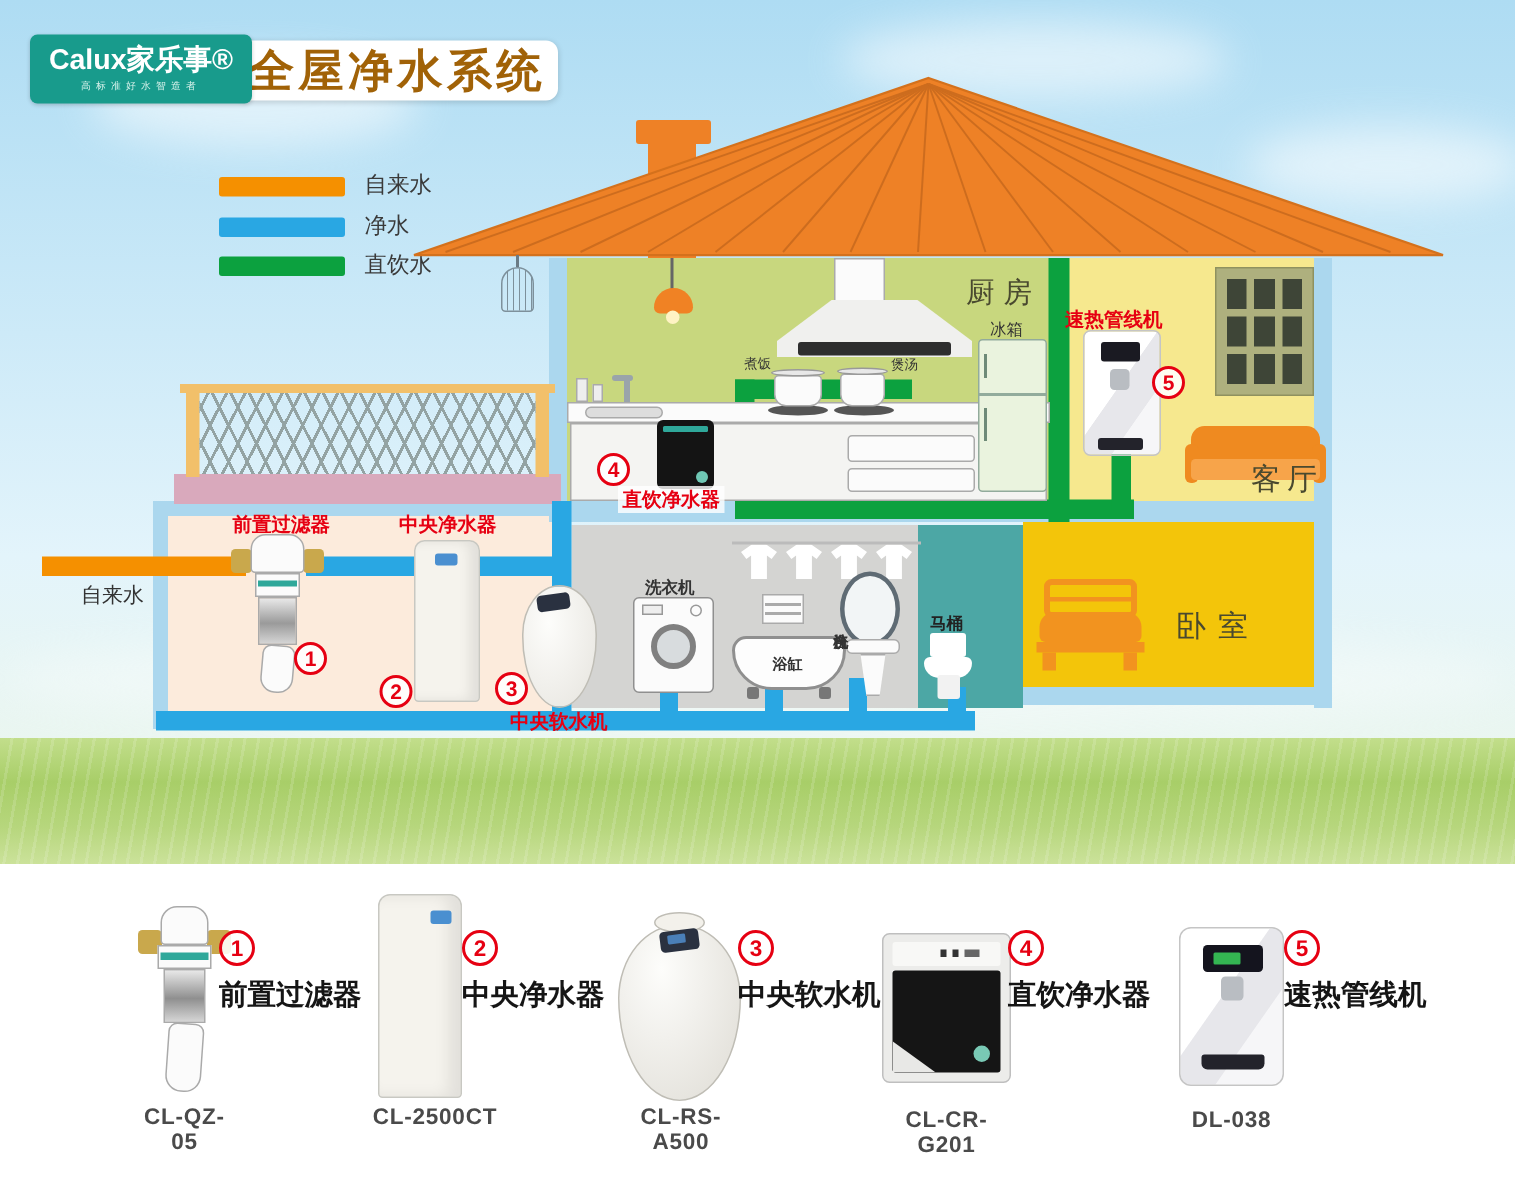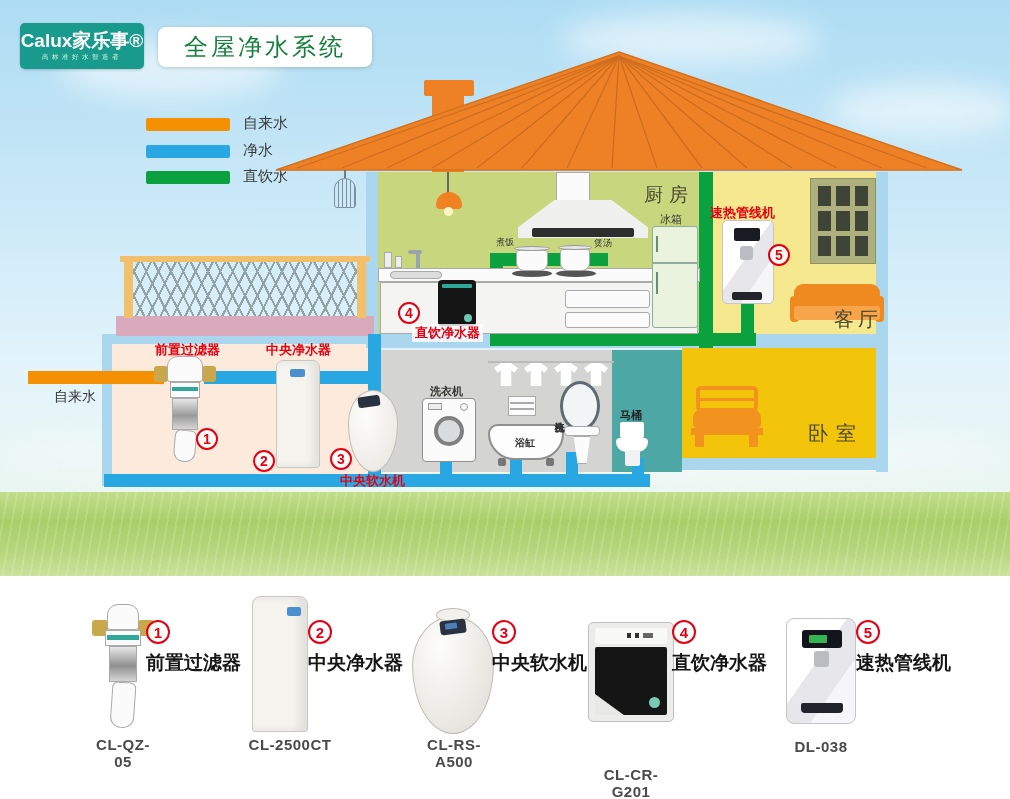--- a/index.html
+++ b/index.html
@@ -13,22 +13,22 @@
   .cloud{background:#fff;border-radius:50%;filter:blur(14px);opacity:.55;}
   .grass{left:0;top:492px;width:1010px;height:84px;
          background:linear-gradient(180deg,#C2DE8B 0%,#A8CE68 35%,#B6D67C 70%,#CBE29A 100%);}
   .grass-tex{left:0;top:492px;width:1010px;height:84px;opacity:.25;
      background:repeating-linear-gradient(100deg,rgba(255,255,255,.0) 0 7px,rgba(255,255,255,.55) 7px 9px);}
   .products-bg{left:0;top:576px;width:1010px;height:223px;background:#FFFFFF;}
 
   
   .banner{left:158px;top:27px;width:214px;height:40px;background:#fff;border-radius:8px;
           box-shadow:0 1px 4px rgba(0,0,0,.18);display:flex;align-items:center;justify-content:center;}
-  .banner-title{font-size:24px;font-weight:normal;color:#15803d;letter-spacing:3px;white-space:nowrap;}
-  .logo{left:20px;top:23px;width:124px;height:46px;background:#189B8C;border-radius:5px;
+  .banner-title{font-size:30px;font-weight:bold;color:#a16207;letter-spacing:3px;white-space:nowrap;}
+  .logo{left:20px;top:23px;width:148px;height:46px;background:#189B8C;border-radius:5px;
         box-shadow:0 1px 3px rgba(0,0,0,.2);display:flex;flex-direction:column;align-items:center;justify-content:center;}
   .logo-brand{color:#fff;font-weight:bold;font-size:19px;line-height:20px;white-space:nowrap;}
   .logo-tag{color:#D9F3EC;font-size:6.5px;letter-spacing:3.5px;margin-top:2px;white-space:nowrap;}
 
   
   .legend-bar{width:84px;height:13px;border-radius:2px;}
   .legend-label{font-size:15px;color:#3A3A3A;white-space:nowrap;}
 
   
   .pipe-o{background:#F59000;}
@@ -269,21 +269,21 @@
   <div class="abs" style="left:620px;top:422px;width:24px;height:16px;background:#fff;border-radius:2px;"></div>
   <div class="abs" style="left:616px;top:438px;width:32px;height:14px;background:#fff;border-radius:4px 4px 10px 10px;"></div>
   <div class="abs" style="left:625px;top:450px;width:15px;height:16px;background:#F2F2F2;border-radius:2px;"></div>
 
   <div class="abs" style="left:696px;top:386px;width:62px;height:26px;border:4px solid #F2931F;border-radius:5px;box-sizing:border-box;"></div>
   <div class="abs" style="left:700px;top:398px;width:54px;height:3px;background:#F2931F;"></div>
   <div class="abs" style="left:693px;top:408px;width:68px;height:20px;background:#F2931F;border-radius:10px 10px 4px 4px;"></div>
   <div class="abs" style="left:691px;top:428px;width:72px;height:7px;background:#F2931F;"></div>
   <div class="abs" style="left:695px;top:435px;width:9px;height:12px;background:#F2931F;"></div>
   <div class="abs" style="left:749px;top:435px;width:9px;height:12px;background:#F2931F;"></div>
-  <div class="abs room-label" style="left:784px;top:420px;font-size:20px;letter-spacing:8px;margin-left:24px;">卧室</div>
+  <div class="abs room-label" style="left:784px;top:404px;font-size:20px;letter-spacing:8px;">卧室</div>
 
   <div class="abs" style="left:92px;top:604px;width:62px;height:130px;">
     <div class="abs" style="left:0px;top:16px;width:16px;height:16px;background:#C9A84C;border-radius:3px;"></div>
     <div class="abs" style="left:46px;top:16px;width:16px;height:16px;background:#C9A84C;border-radius:3px;"></div>
     <div class="abs outl" style="left:15px;top:0px;width:32px;height:26px;border-radius:11px 11px 3px 3px;"></div>
     <div class="abs outl" style="left:13px;top:26px;width:36px;height:16px;"></div>
     <div class="abs" style="left:15px;top:31px;width:32px;height:5px;background:#2FA89A;"></div>
     <div class="abs" style="left:17px;top:42px;width:28px;height:36px;background:linear-gradient(180deg,#E8E8E8,#8F8F8F 55%,#D5D5D5);border:1px solid #AAA;box-sizing:border-box;"></div>
     <div class="abs outl" style="left:19px;top:78px;width:24px;height:46px;border-radius:6px 6px 11px 11px;transform:rotate(4deg);"></div>
   </div>
@@ -320,21 +320,21 @@
     <div class="abs" style="left:46px;top:10px;width:4px;height:5px;background:#333;"></div>
     <div class="abs" style="left:54px;top:10px;width:10px;height:5px;background:#666;"></div>
     <div class="abs" style="left:6px;top:24px;width:72px;height:68px;background:#151515;border-radius:2px;"></div>
     <div class="abs" style="left:6px;top:54px;width:72px;height:38px;background:#E8E8E6;clip-path:polygon(0 45%,40% 100%,0 100%);"></div>
     <div class="abs" style="left:60px;top:74px;width:11px;height:11px;background:#79C9B5;border-radius:50%;"></div>
   </div>
   <div class="abs badge" style="left:672px;top:620px;width:24px;height:24px;font-size:15px;">
       <span>4</span>
     </div>
   <div class="abs p-name" style="left:672px;top:650px;">直饮净水器</div>
-  <div class="abs p-model" style="left:588px;top:738px;width:86px;margin-top:28px;">CL-CR-G201</div>
+  <div class="abs p-model" style="left:588px;top:738px;width:86px;">CL-CR-G201</div>
 
   <div class="abs" style="left:786px;top:618px;width:70px;height:106px;background:linear-gradient(125deg,#FFFFFF 42%,#E7E7EB 42.5% 68%,#F6F6F8 68.5%);border:1px solid #C5C5C5;border-radius:8px;box-sizing:border-box;">
     <div class="abs" style="left:15px;top:11px;width:40px;height:18px;background:#14141E;border-radius:3px;"></div>
     <div class="abs" style="left:22px;top:16px;width:18px;height:8px;background:#39D15C;border-radius:1px;opacity:.85;"></div>
     <div class="abs" style="left:27px;top:32px;width:15px;height:16px;background:#B9BDC2;border-radius:3px;"></div>
     <div class="abs" style="left:14px;top:84px;width:42px;height:10px;background:#23232B;border-radius:2px 2px 4px 4px;"></div>
   </div>
   <div class="abs badge" style="left:856px;top:620px;width:24px;height:24px;font-size:15px;">
       <span>5</span>
     </div>

